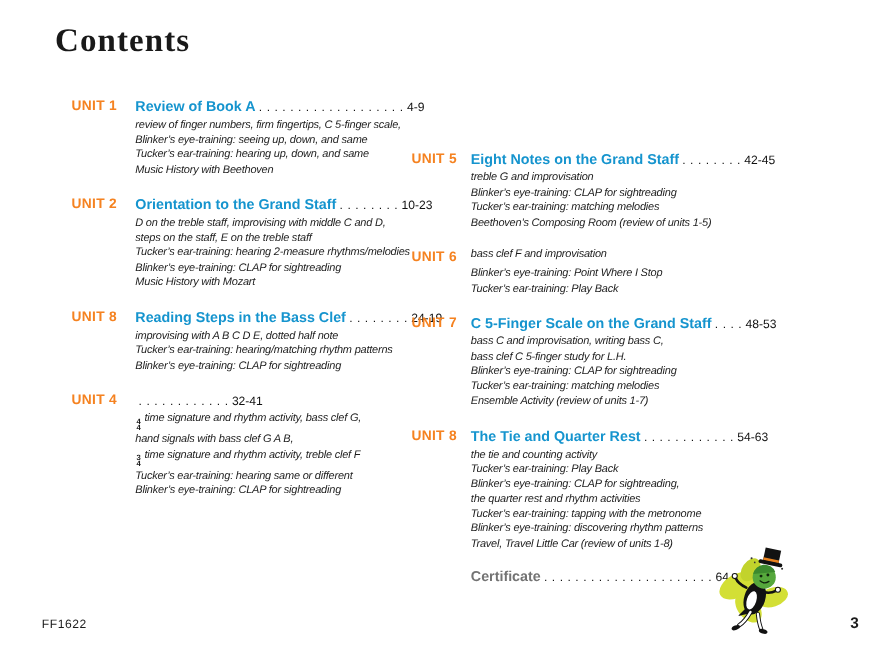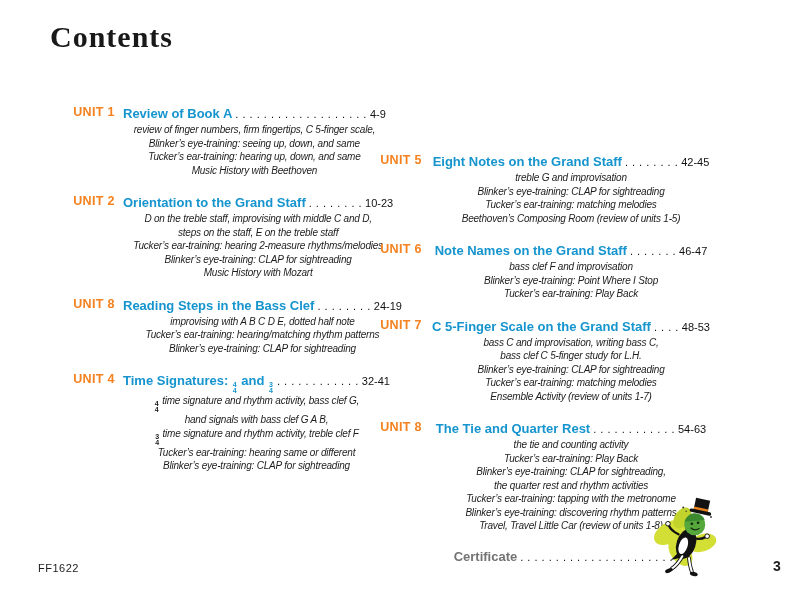--- a/index.html
+++ b/index.html
@@ -5,21 +5,21 @@
   html,body{margin:0;padding:0;background:#fff;}
   .page{
     position:relative;width:800px;height:600px;background:#ffffff;overflow:hidden;
     font-family:"Liberation Sans",sans-serif;color:#1c1c1c;
   }
   .book-title{
     position:absolute;left:50px;top:20px;margin:0;
     font-family:"Liberation Serif",serif;font-weight:700;font-size:30px;
     letter-spacing:1px;color:#191919;
   }
-  .col{position:absolute;top:104px;text-align:center;}
+  .col{position:absolute;top:88px;}
   .col-left{left:65px;width:300px;--labelw:58px;}
   .col-right{left:374px;width:340px;margin-top:48px;--labelw:54px;}
   .unit{display:grid;grid-template-columns:var(--labelw) 1fr;margin-bottom:16px;}
   .unit-label{
     grid-column:1;font-size:12.5px;font-weight:bold;color:#f58220;
     letter-spacing:.3px;line-height:17px;white-space:nowrap;
   }
   .unit-head{grid-column:2;line-height:17px;white-space:nowrap;}
   .unit-title{font-size:13px;font-weight:bold;color:#1594ce;}
   .dots{font-size:11px;color:#111;letter-spacing:.5px;padding:0 3px;}
@@ -69,27 +69,21 @@
       </div>
       <div class="unit">
         <span class="unit-label">UNIT 8</span>
         <div class="unit-head"><span class="unit-title"><span>Reading Steps in the Bass Clef</span></span><span class="dots">. . . . . . . .</span><span class="pages">24-19</span></div>
         <div class="line"><span>improvising with A B C D E, dotted half note</span></div>
         <div class="line"><span>Tucker’s ear-training: hearing/matching rhythm patterns</span></div>
         <div class="line"><span>Blinker’s eye-training: CLAP for sightreading</span></div>
       </div>
       <div class="unit">
         <span class="unit-label">UNIT 4</span>
-        <div class="unit-head"><span class="unit-title"><span>Time Signatures: </span><span class="frac">
-              <span>4</span>
-              <span>4</span>
-            </span><span> and </span><span class="frac">
-              <span>3</span>
-              <span>4</span>
-            </span></span><span class="dots">. . . . . . . . . . . .</span><span class="pages">32-41</span></div>
+        <div class="unit-head"><span class="dots">. . . . . . . . . . . .</span><span class="pages">32-41</span></div>
         <div class="line"><span class="frac">
             <span>4</span>
             <span>4</span>
           </span><span> time signature and rhythm activity, bass clef G,</span></div>
         <div class="line"><span>hand signals with bass clef G A B,</span></div>
         <div class="line"><span class="frac">
             <span>3</span>
             <span>4</span>
           </span><span> time signature and rhythm activity, treble clef F</span></div>
         <div class="line"><span>Tucker’s ear-training: hearing same or different</span></div>
@@ -100,21 +94,20 @@
       <div class="unit">
         <span class="unit-label">UNIT 5</span>
         <div class="unit-head"><span class="unit-title"><span>Eight Notes on the Grand Staff</span></span><span class="dots">. . . . . . . .</span><span class="pages">42-45</span></div>
         <div class="line"><span>treble G and improvisation</span></div>
         <div class="line"><span>Blinker’s eye-training: CLAP for sightreading</span></div>
         <div class="line"><span>Tucker’s ear-training: matching melodies</span></div>
         <div class="line"><span>Beethoven’s Composing Room (review of units 1-5)</span></div>
       </div>
       <div class="unit">
         <span class="unit-label">UNIT 6</span>
-        <div class="unit-head"><span class="unit-title"><span>Note Names on the Grand Staff</span></span><span class="dots">. . . . . . .</span><span class="pages">46-47</span></div>
         <div class="line"><span>bass clef F and improvisation</span></div>
         <div class="line"><span>Blinker’s eye-training: Point Where I Stop</span></div>
         <div class="line"><span>Tucker’s ear-training: Play Back</span></div>
       </div>
       <div class="unit">
         <span class="unit-label">UNIT 7</span>
         <div class="unit-head"><span class="unit-title"><span>C 5-Finger Scale on the Grand Staff</span></span><span class="dots">. . . .</span><span class="pages">48-53</span></div>
         <div class="line"><span>bass C and improvisation, writing bass C,</span></div>
         <div class="line"><span>bass clef C 5-finger study for L.H.</span></div>
         <div class="line"><span>Blinker’s eye-training: CLAP for sightreading</span></div>

